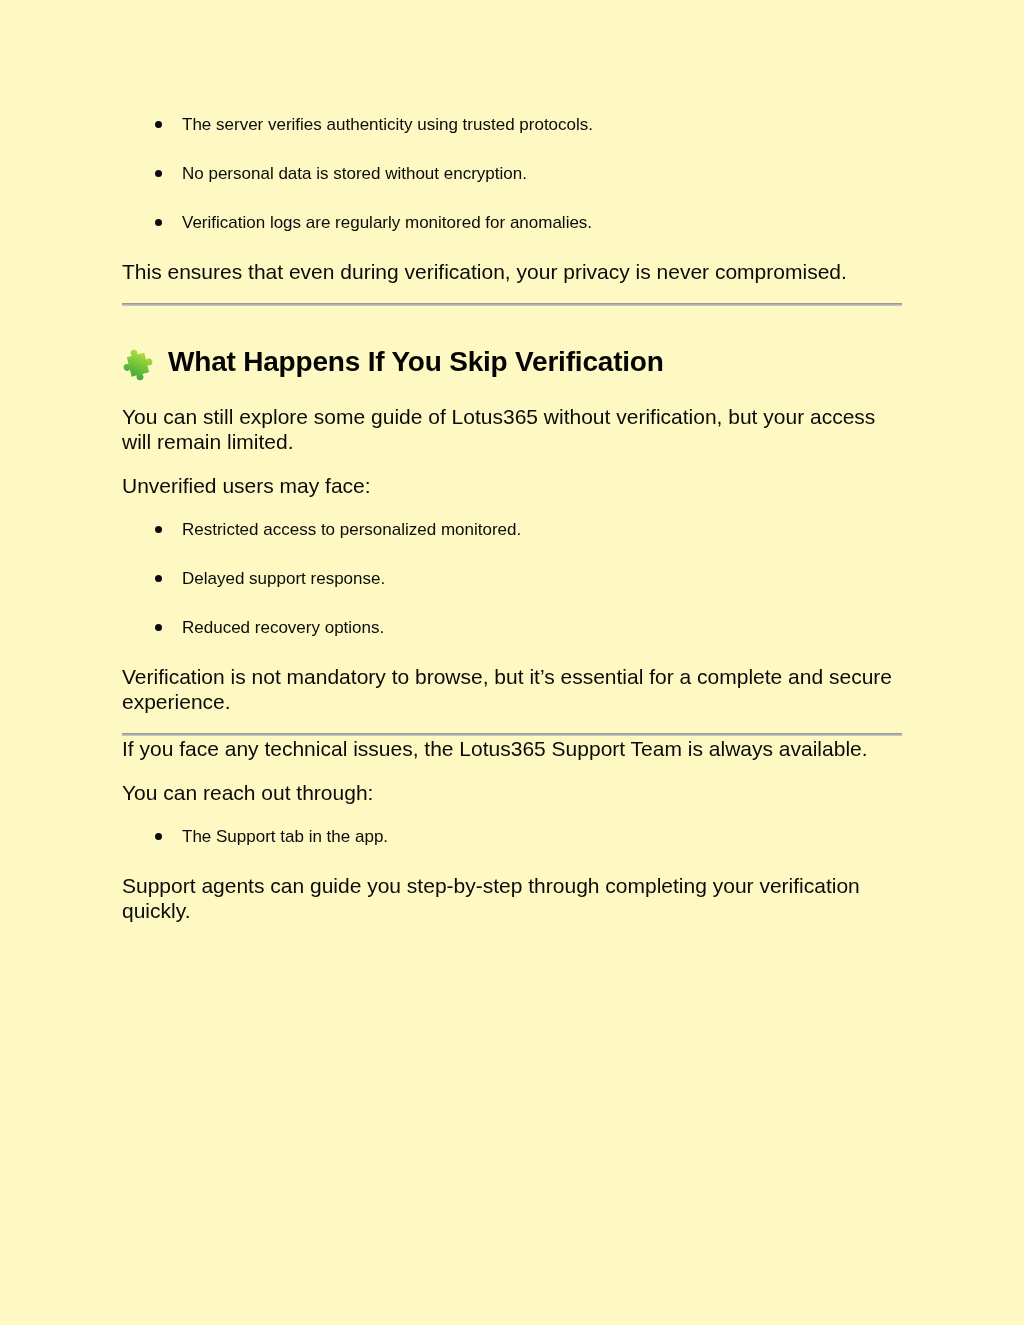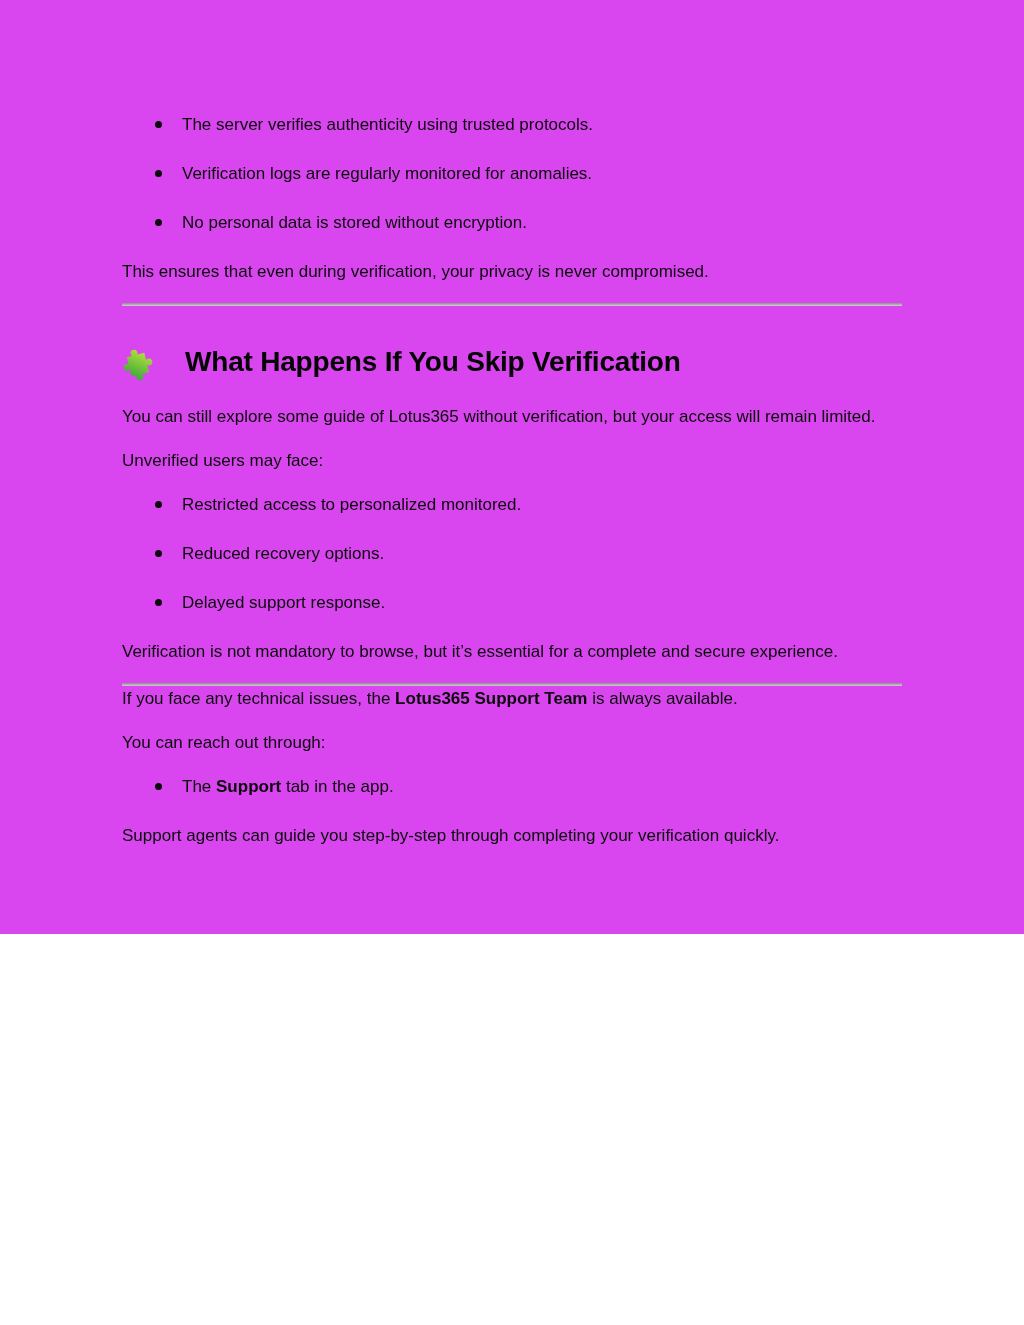--- a/index.html
+++ b/index.html
@@ -4,28 +4,28 @@
 <style>
   * { box-sizing: border-box; margin: 0; padding: 0; }
   html, body {
     width: 1024px;
     background: #ffffff;
     font-family: "Liberation Sans", "DejaVu Sans", sans-serif;
   }
   body { height: 1325px; overflow: hidden; }
   .page {
     width: 1024px;
-    height: 934px;
-    background: #d946ef;
+    height: 1325px;
+    background: #fef9c3;
     padding: 112px 122px 0 122px;
     color: #0b0b0b;
   }
   .content { width: 780px; }
   p {
-    font-size: 17px;
+    font-size: 21px;
     line-height: 25px;
     margin: 0 0 19px 0;
     color: #0b0b0b;
   }
   ul.doc-list {
     list-style: none;
     margin: 0 0 19px 0;
     padding: 0 0 0 60px;
   }
   ul.doc-list li {
@@ -47,45 +47,45 @@
   }
   hr.doc-rule {
     border: none;
     height: 3px;
     margin: 14px 0 0 0;
     background: linear-gradient(#8f8f8f, #cfcfcf);
   }
   h2.doc-heading {
     display: flex;
     align-items: center;
-    gap: 26px;
+    gap: 9px;
     margin: 36px 0 22px 0;
     font-size: 28px;
     line-height: 38px;
     font-weight: 700;
     color: #050505;
     letter-spacing: -0.2px;
   }
   h2.doc-heading .emoji {
     display: inline-flex;
     flex: 0 0 auto;
     margin-left: -3px;
   }
-  .bold { font-weight: 700; }
+  .bold { font-weight: 400; }
 </style>
 </head>
 <body>
 
 <div class="page">
   <div class="content">
 
     <ul class="doc-list">
       <li>The server verifies authenticity using trusted protocols.</li>
+      <li>No personal data is stored without encryption.</li>
       <li>Verification logs are regularly monitored for anomalies.</li>
-      <li>No personal data is stored without encryption.</li>
     </ul>
 
     <p>This ensures that even during verification, your privacy is never compromised.</p>
 
     <hr class="doc-rule">
 
     <h2 class="doc-heading">
       <span class="emoji">
         <svg width="40" height="40" viewBox="0 0 100 100" aria-hidden="true">
           <defs>
@@ -98,22 +98,22 @@
         </svg>
       </span>
       <span>What Happens If You Skip Verification</span>
     </h2>
 
     <p>You can still explore some guide of Lotus365 without verification, but your access will remain limited.</p>
     <p>Unverified users may face:</p>
 
     <ul class="doc-list">
       <li>Restricted access to personalized monitored.</li>
+      <li>Delayed support response.</li>
       <li>Reduced recovery options.</li>
-      <li>Delayed support response.</li>
     </ul>
 
     <p>Verification is not mandatory to browse, but it’s essential for a complete and secure experience.</p>
 
     <hr class="doc-rule">
 
 
     <p><span>If you face any technical issues, the </span><span class="bold">Lotus365 Support Team</span><span> is always available.</span></p>
 
     <p>You can reach out through:</p>

